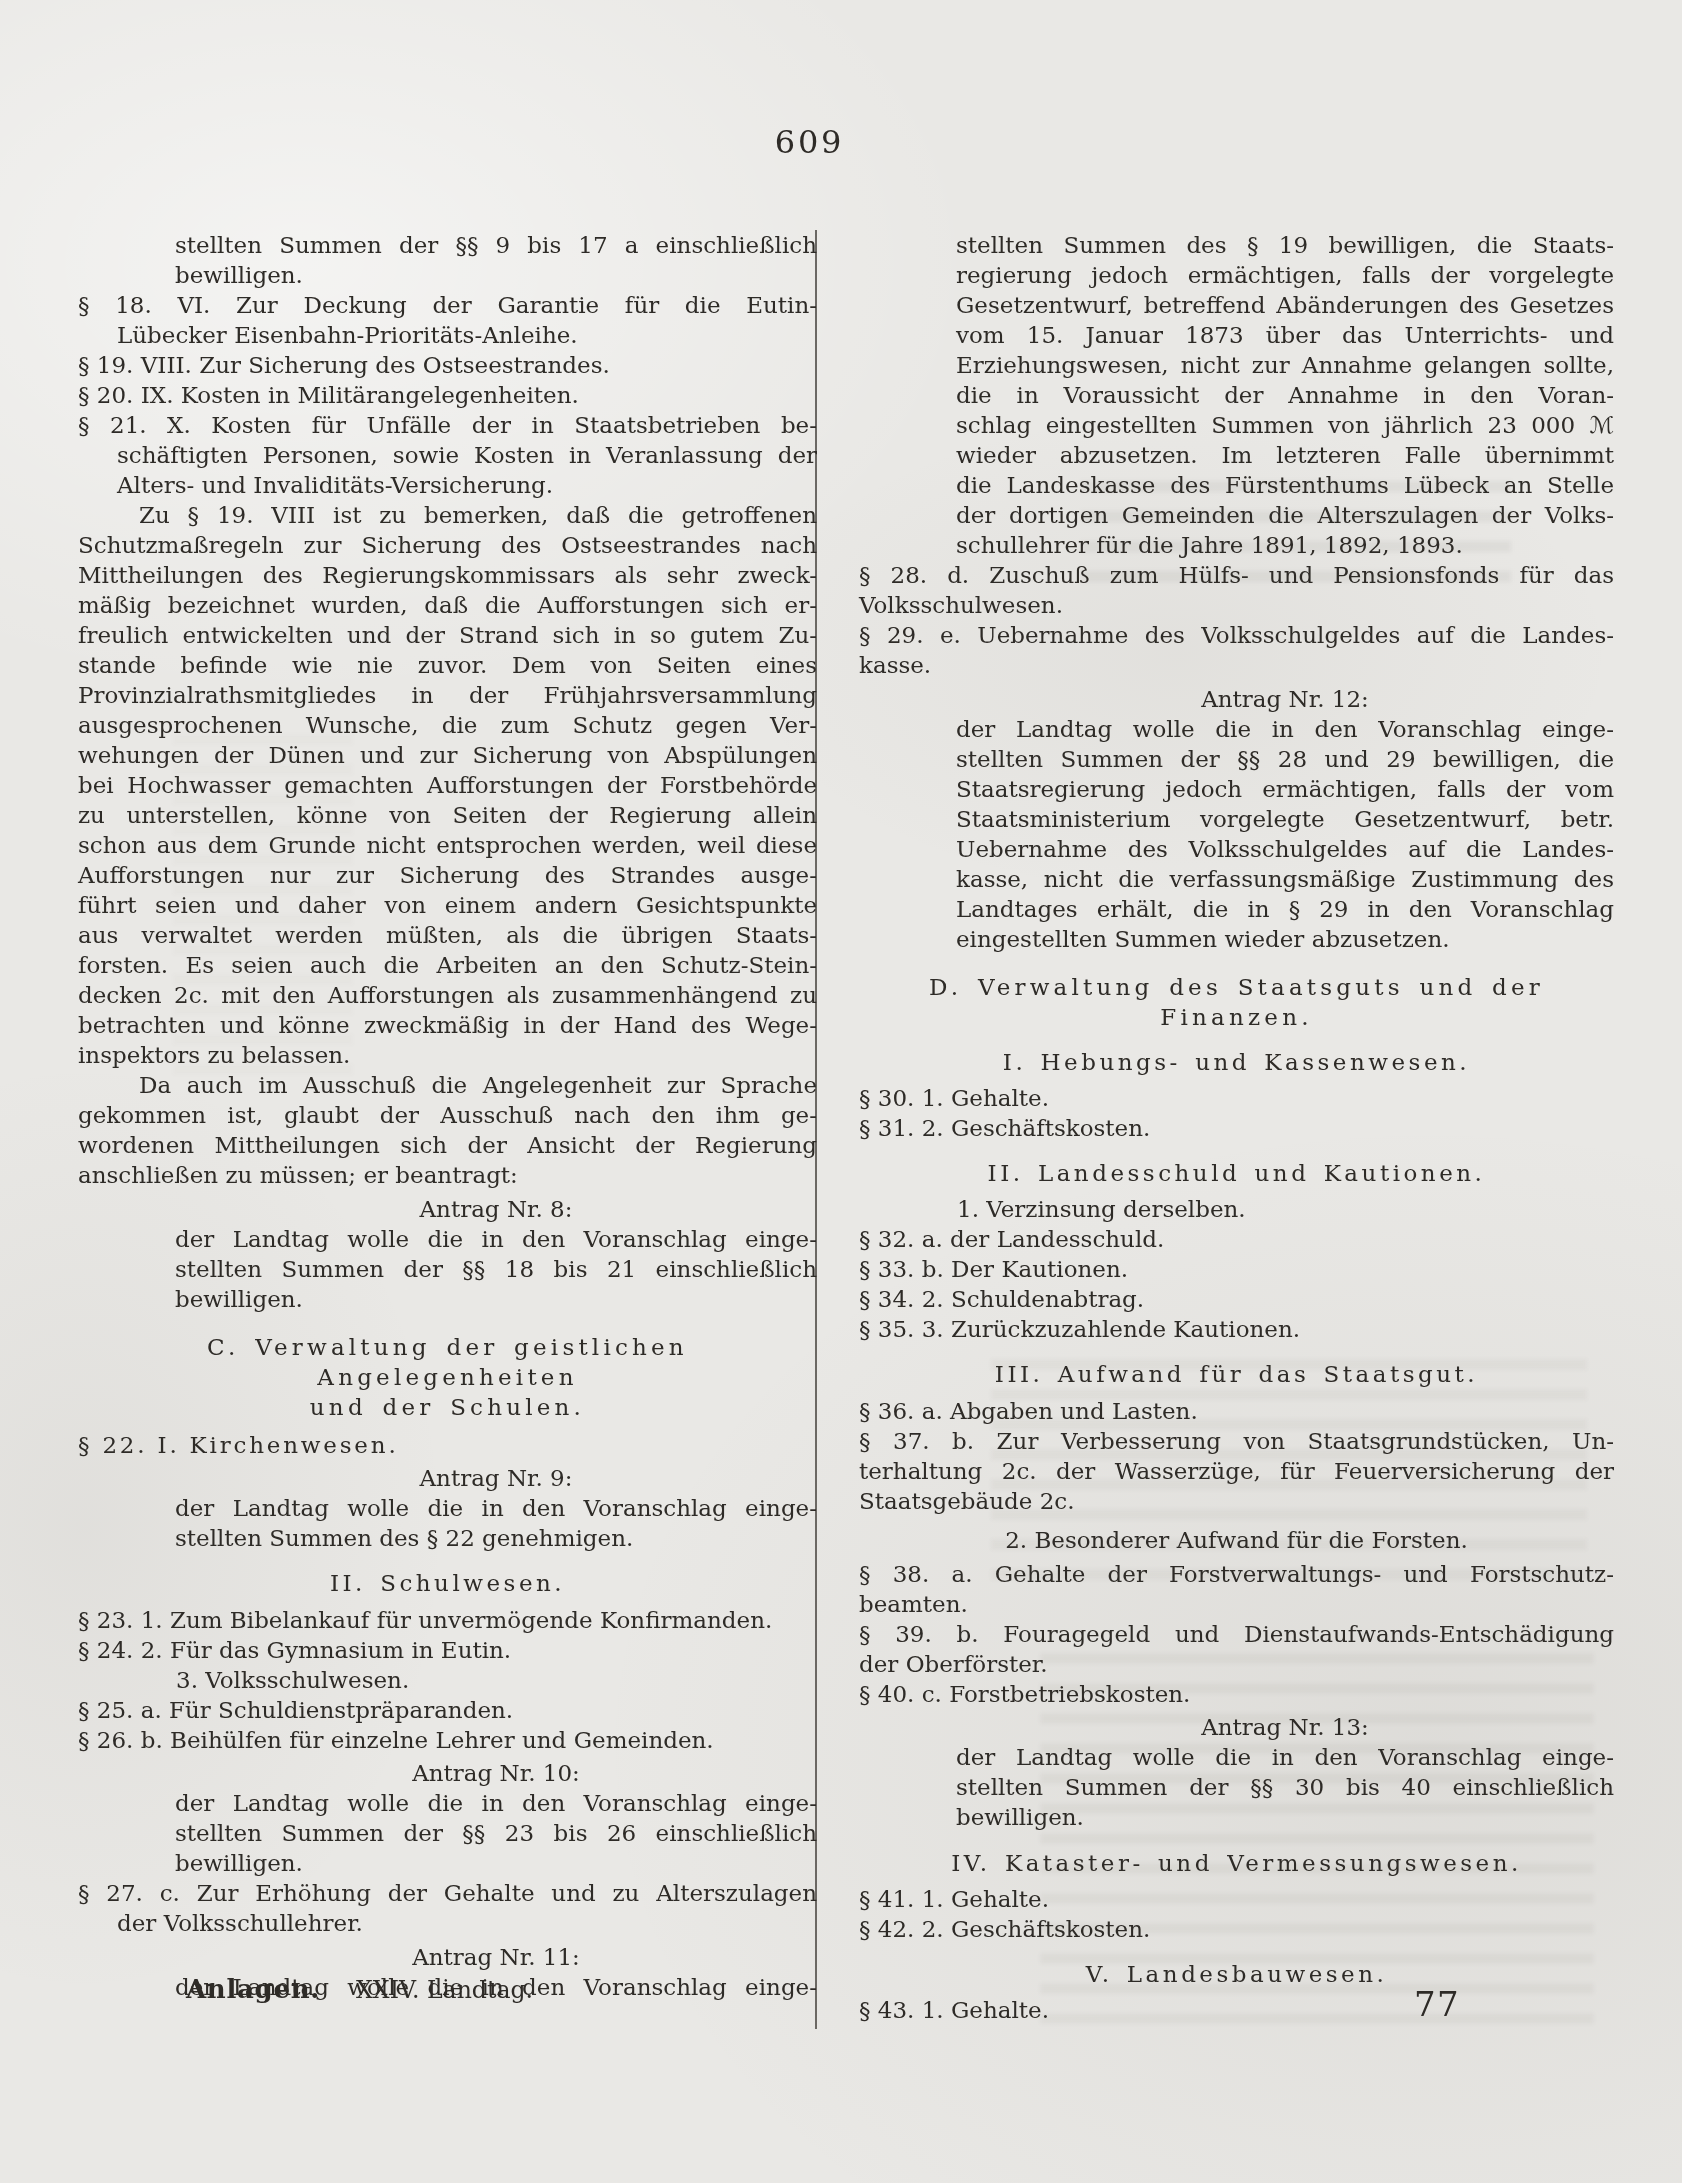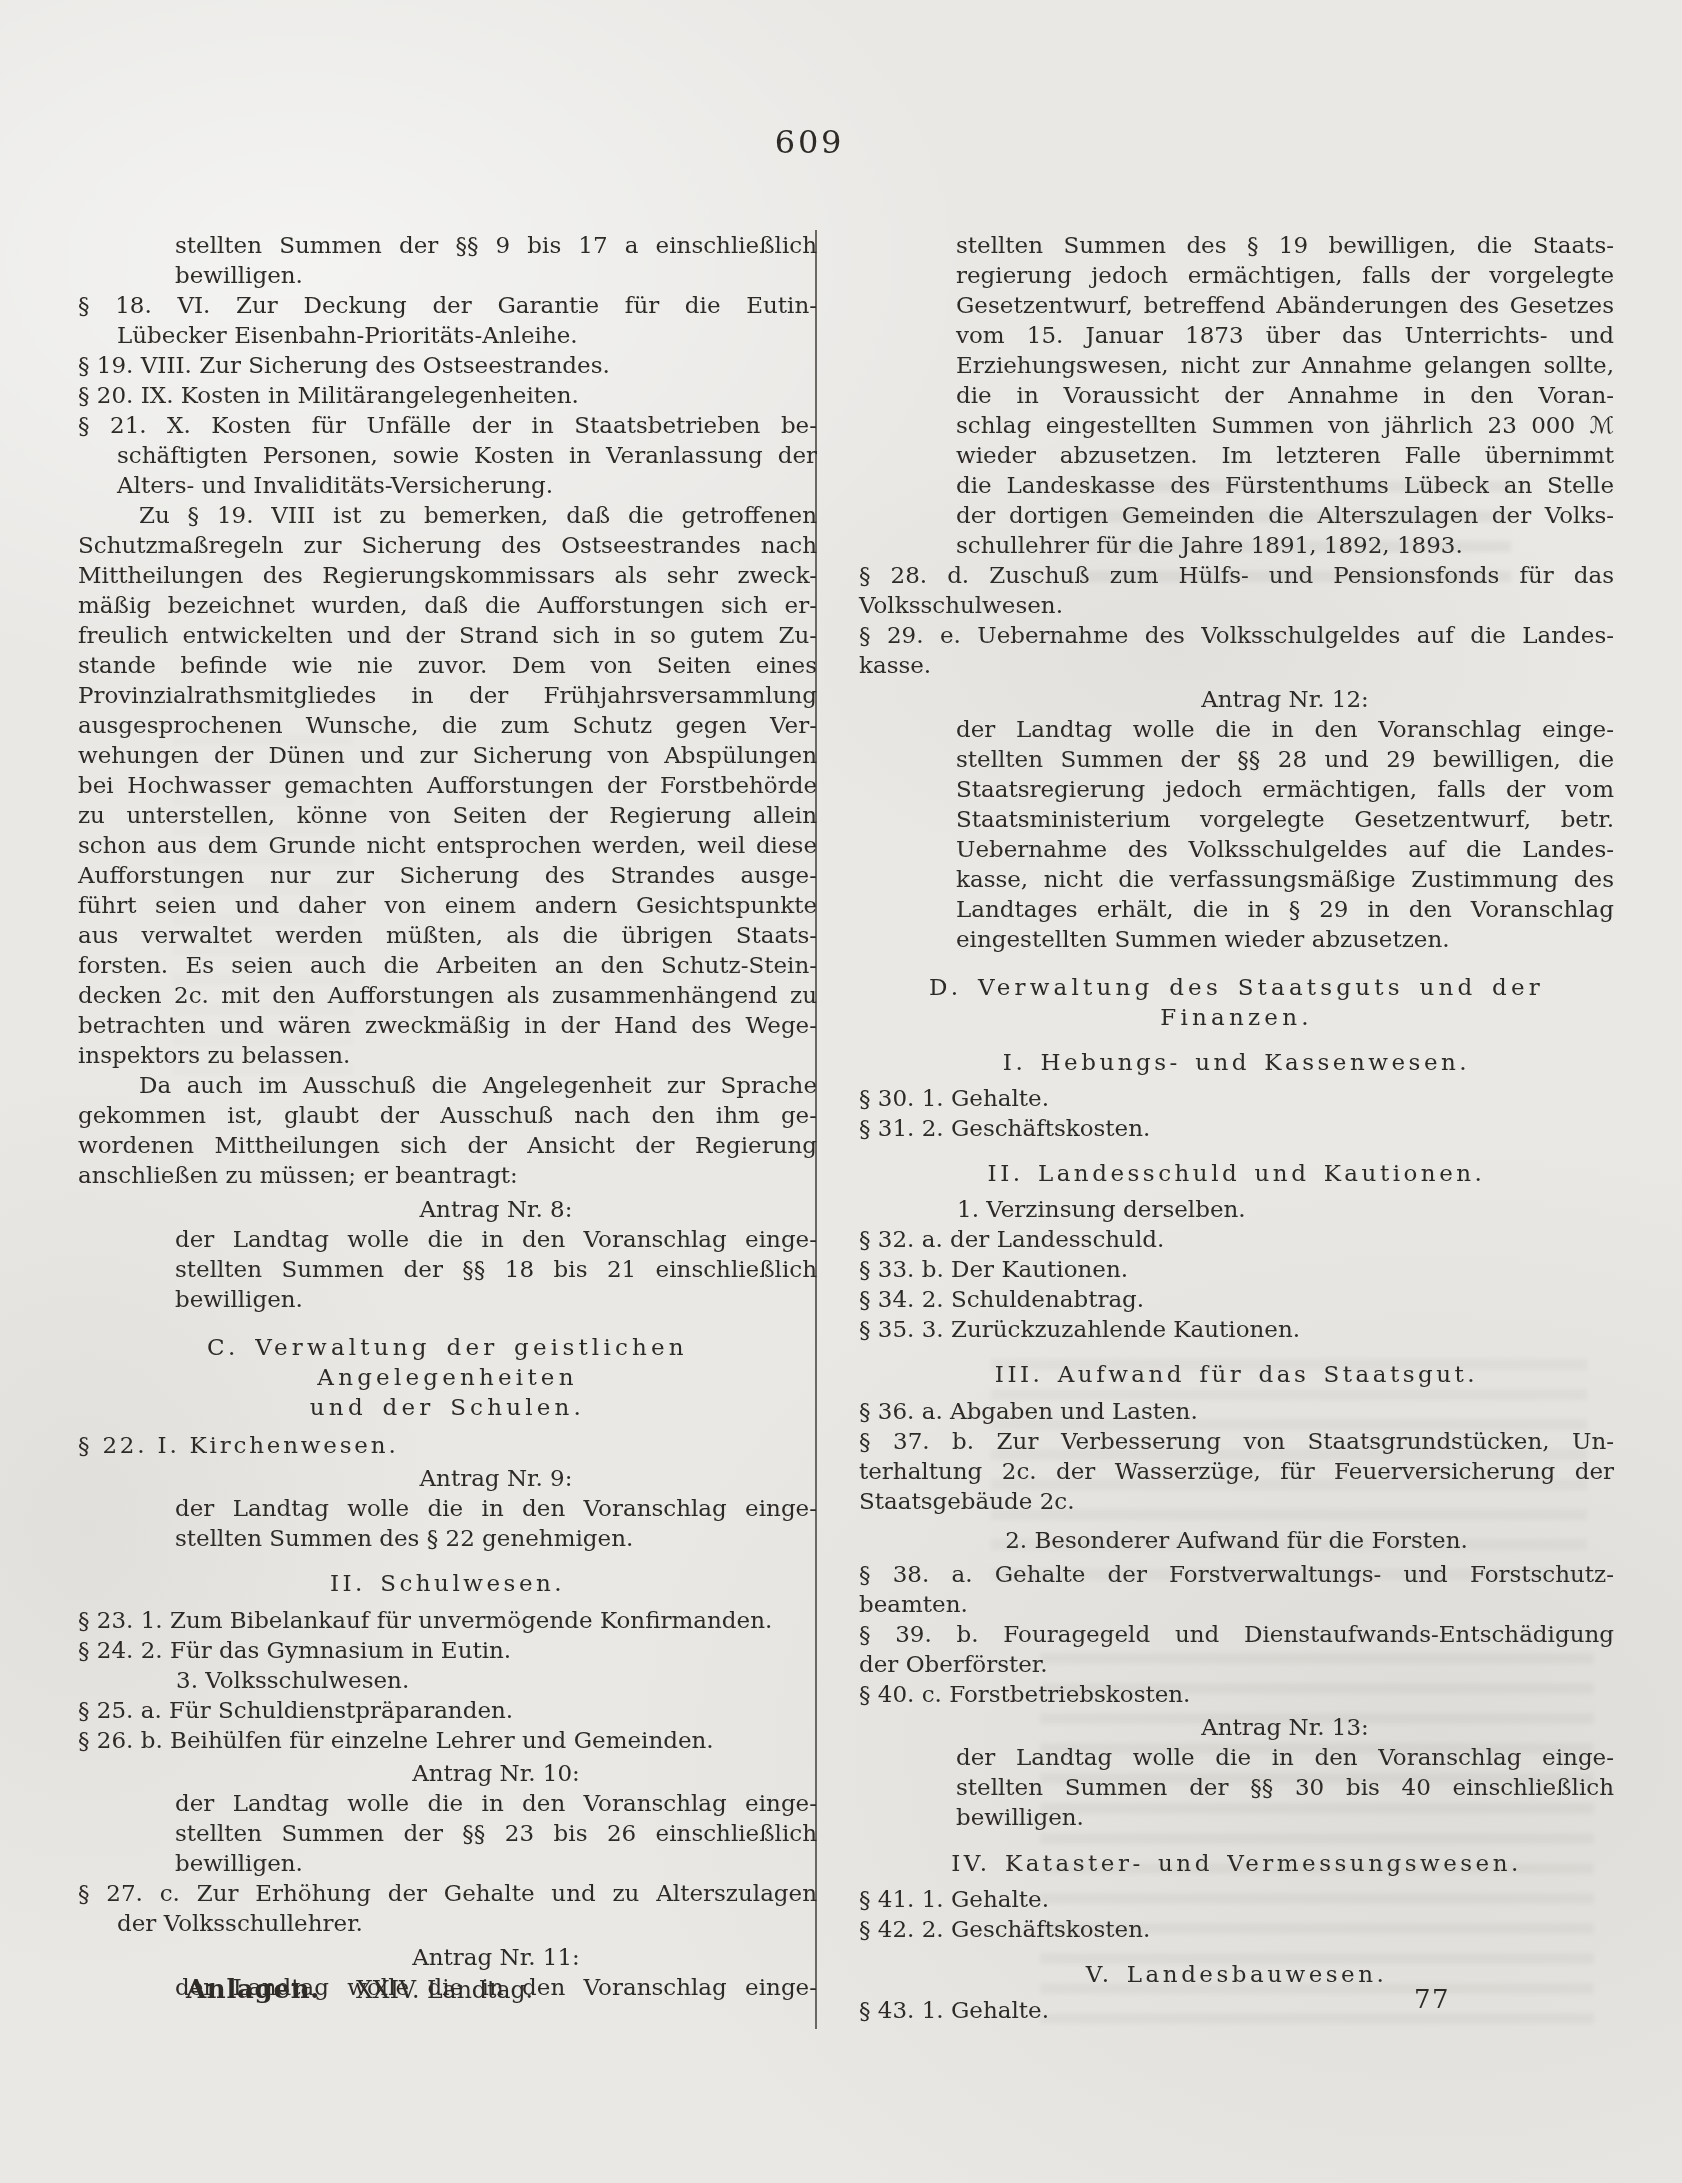--- a/index.html
+++ b/index.html
@@ -64,21 +64,21 @@
   .sub{padding-left:98px;}
   .item-sp{letter-spacing:2.8px;}
   .col-left .item .line:not(:first-child){padding-left:39px;}
 
   .footer{
     position:absolute;left:186px;top:1974px;font-size:23.6px;white-space:nowrap;
   }
   .footer .footer-bold{font-weight:700;font-size:26px;letter-spacing:0.7px;}
   .footer .footer-rest{margin-left:36px;}
   .page-sig{
-    position:absolute;left:1414px;top:1984px;font-size:26px;letter-spacing:1.4px;
+    position:absolute;left:1414px;top:1984px;font-size:34px;letter-spacing:1.4px;
   }
 </style>
 </head>
 <body>
 
 <div class="page-number">609</div>
 
 <div class="divider"></div>
 
 <div class="bleed bleed-1"></div>
@@ -117,21 +117,21 @@
       <div class="line j">ausgesprochenen Wunsche, die zum Schutz gegen Ver-</div>
       <div class="line j">wehungen der Dünen und zur Sicherung von Abspülungen</div>
       <div class="line j">bei Hochwasser gemachten Aufforstungen der Forstbehörde</div>
       <div class="line j">zu unterstellen, könne von Seiten der Regierung allein</div>
       <div class="line j">schon aus dem Grunde nicht entsprochen werden, weil diese</div>
       <div class="line j">Aufforstungen nur zur Sicherung des Strandes ausge-</div>
       <div class="line j">führt seien und daher von einem andern Gesichtspunkte</div>
       <div class="line j">aus verwaltet werden müßten, als die übrigen Staats-</div>
       <div class="line j">forsten. Es seien auch die Arbeiten an den Schutz-Stein-</div>
       <div class="line j">decken 2c. mit den Aufforstungen als zusammenhängend zu</div>
-      <div class="line j">betrachten und wären zweckmäßig in der Hand des Wege-</div>
+      <div class="line j">betrachten und könne zweckmäßig in der Hand des Wege-</div>
       <div class="line">inspektors zu belassen.</div>
     </div>
     <div class="block para">
       <div class="line j">Da auch im Ausschuß die Angelegenheit zur Sprache</div>
       <div class="line j">gekommen ist, glaubt der Ausschuß nach den ihm ge-</div>
       <div class="line j">wordenen Mittheilungen sich der Ansicht der Regierung</div>
       <div class="line">anschließen zu müssen; er beantragt:</div>
     </div>
     <div class="block antrag">
       <div class="line">Antrag Nr. 8:</div>

